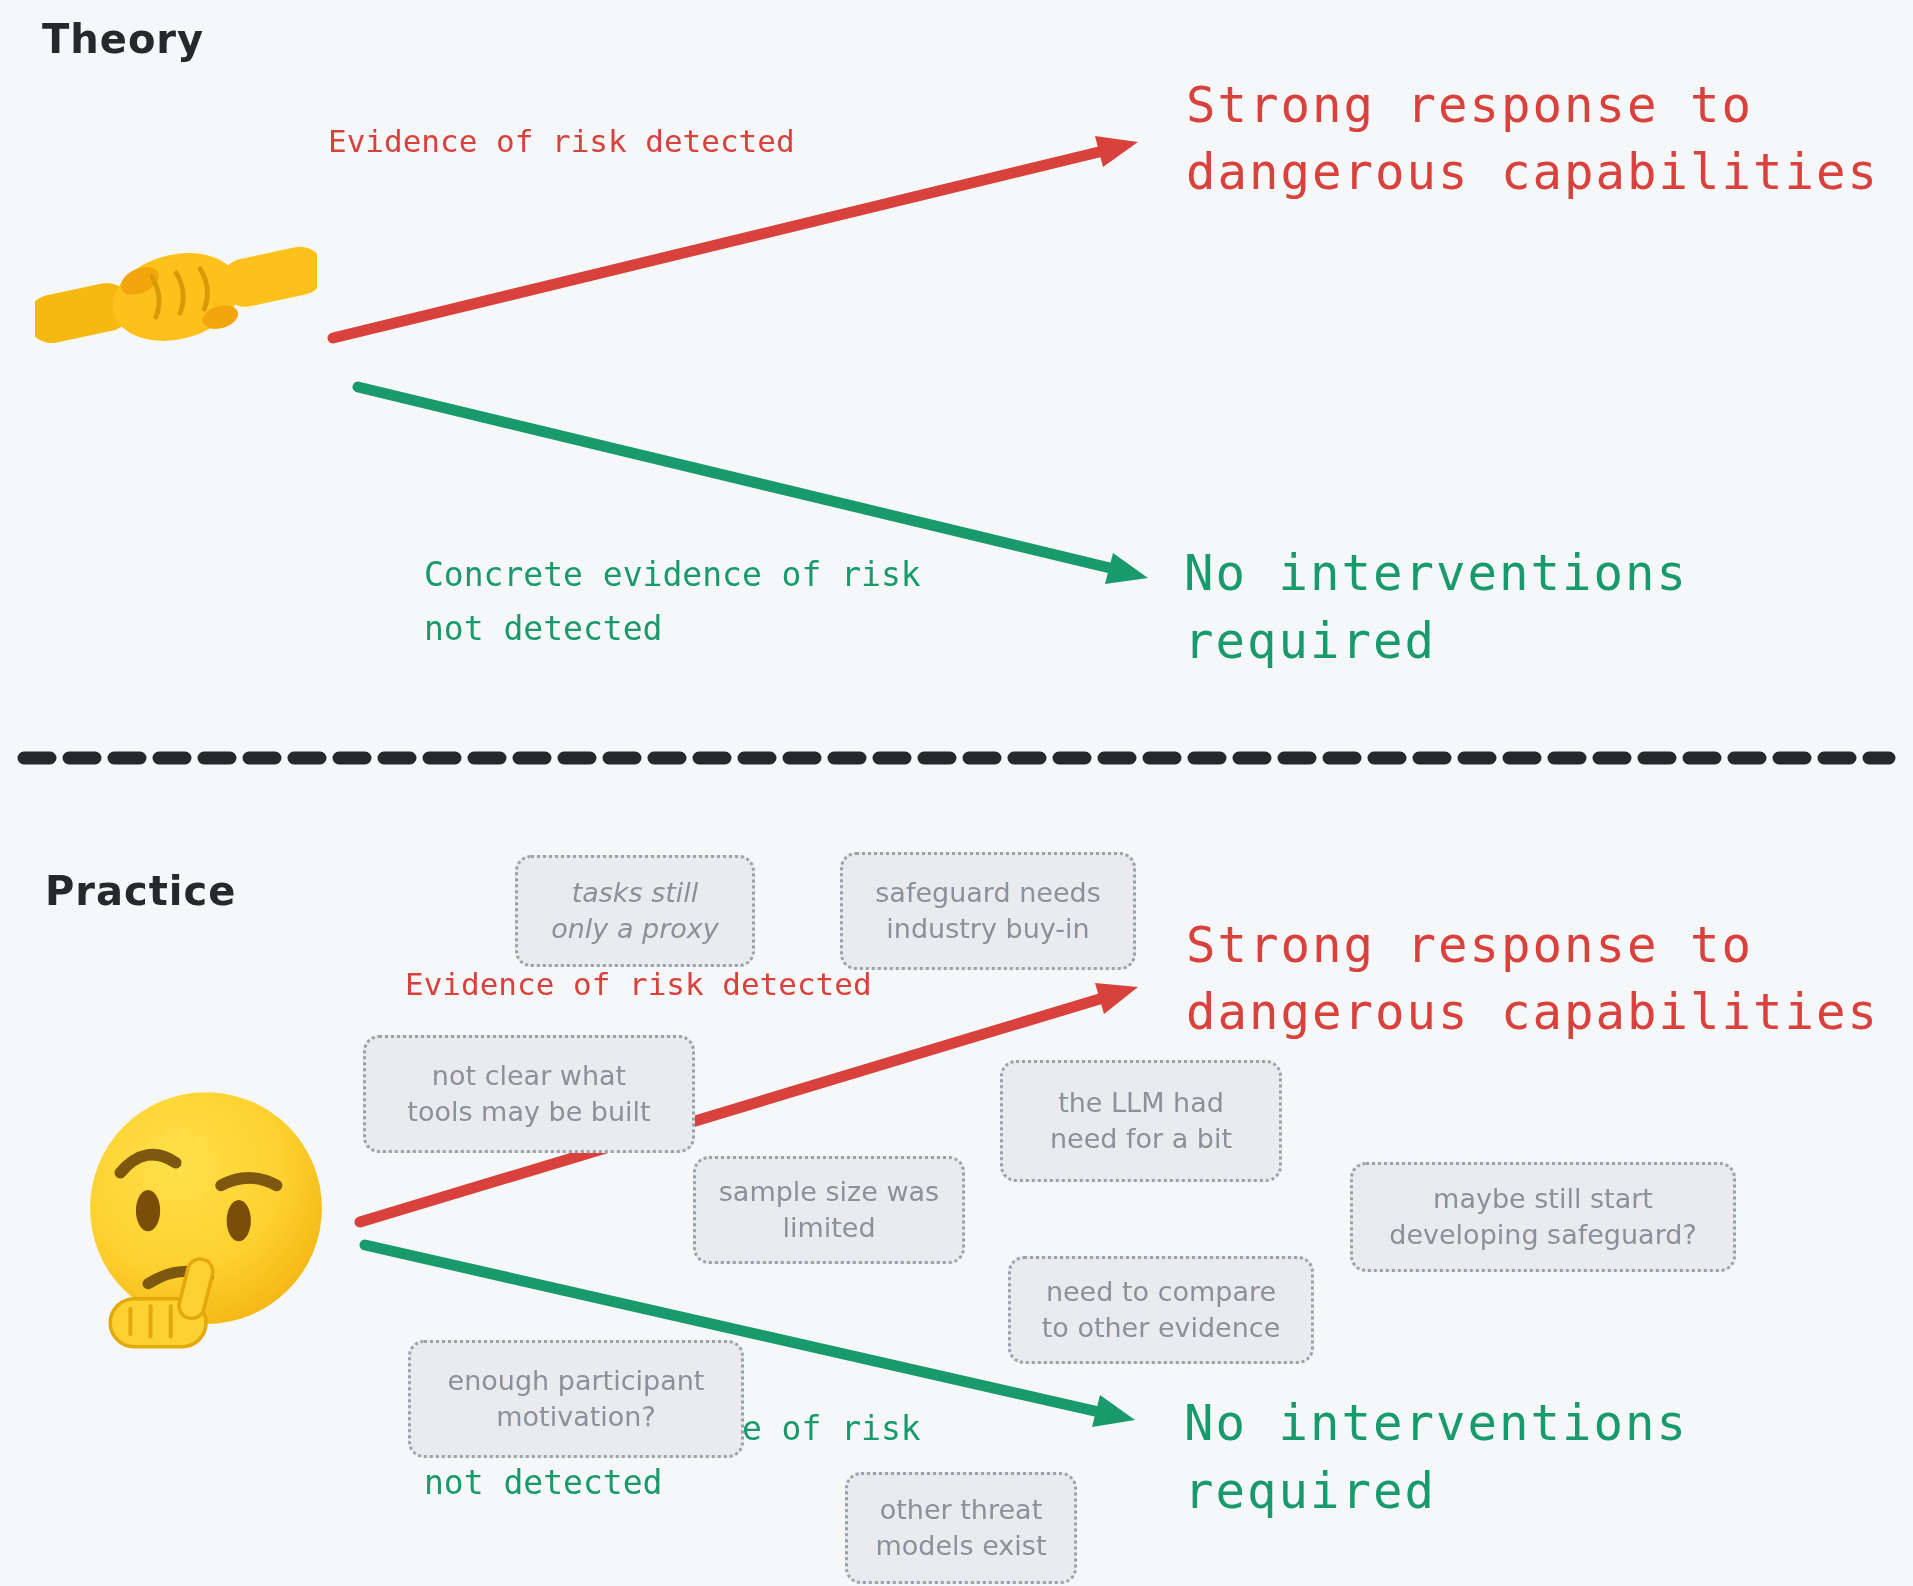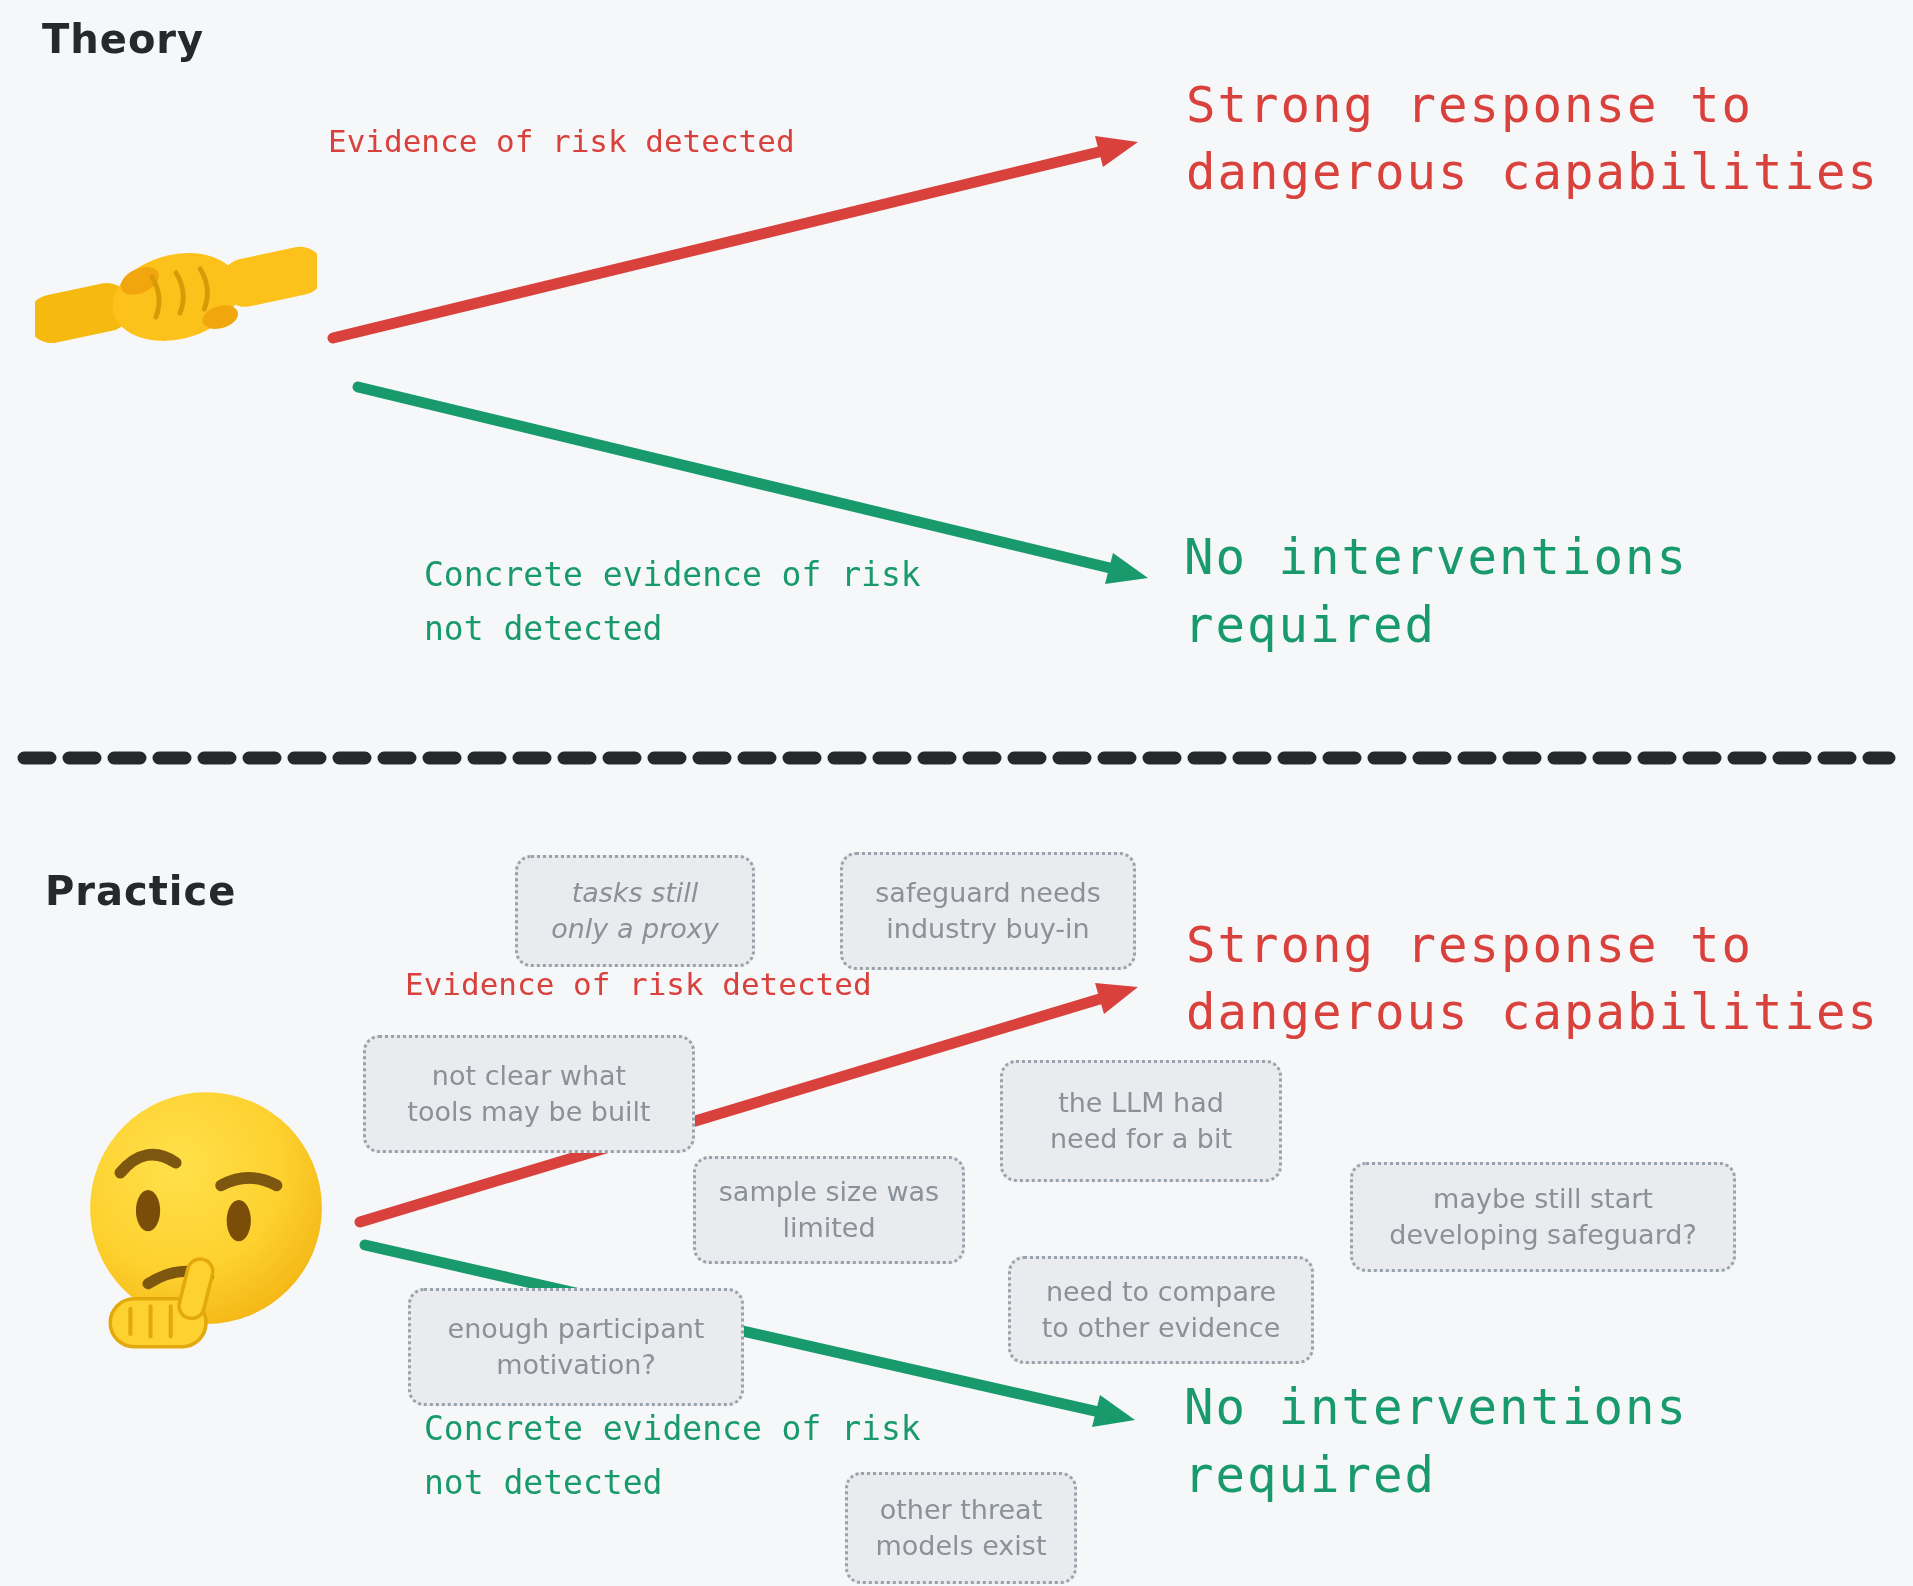--- a/index.html
+++ b/index.html
@@ -6,21 +6,21 @@
   .canvas{position:relative;width:1913px;height:1586px;background:var(--bg,#f6f7f9);overflow:hidden;
           font-family:"DejaVu Sans",sans-serif;}
   .layer{position:absolute;left:0;top:0;width:1913px;height:1586px;pointer-events:none;}
   .abs{position:absolute;}
   .mono{font-family:"DejaVu Sans Mono",monospace;}
   .hand{font-family:"DejaVu Sans",sans-serif;}
   .section-title{font-size:40px;font-weight:700;color:var(--ink,#202124);letter-spacing:1px;}
   .risk-label{font-size:31px;color:var(--red,#d9413c);white-space:nowrap;}
   .safe-label{font-size:33px;color:var(--green,#189a6c);line-height:54px;white-space:pre-line;}
   .risk-heading{font-size:49px;letter-spacing:2px;color:var(--red,#d9413c);line-height:67px;white-space:pre-line;}
-  .safe-heading{font-size:49px;letter-spacing:2px;color:var(--green,#189a6c);line-height:68px;white-space:pre-line;}
+  .safe-heading{font-size:49px;letter-spacing:2px;color:var(--green,#189a6c);line-height:68px;white-space:pre-line;margin-top:16px;}
   .note{background:var(--box-fill,#e9ebee);border:3px dotted var(--box-border,#99a2aa);border-radius:16px;
         color:var(--box-text,#8a9198);font-size:27px;line-height:1.33;text-align:center;
         display:flex;align-items:center;justify-content:center;white-space:pre-line;padding:6px 10px;box-sizing:border-box;}
   .arrow-line{fill:none;stroke-width:11;stroke-linecap:round;}
   .red-stroke{stroke:var(--red,#d9413c);} .red-fill{fill:var(--red,#d9413c);}
   .green-stroke{stroke:var(--green,#189a6c);} .green-fill{fill:var(--green,#189a6c);}
   .divider-line{stroke:var(--ink,#26282c);stroke-width:13;stroke-linecap:round;}
 </style>
 </head>
 <body>
@@ -127,19 +127,19 @@
 
     <div class="abs note hand" style="left:693px;top:1156px;width:272px;height:108px;">sample size was
 limited</div>
 
     <div class="abs note hand" style="left:1350px;top:1162px;width:386px;height:110px;">maybe still start
 developing safeguard?</div>
 
     <div class="abs note hand" style="left:1008px;top:1256px;width:306px;height:108px;">need to compare
 to other evidence</div>
 
-    <div class="abs note hand" style="left:408px;top:1288px;width:336px;height:118px;">enough participant
+    <div class="abs note hand" style="left:408px;top:1340px;width:336px;height:118px;">enough participant
 motivation?</div>
 
     <div class="abs note hand" style="left:845px;top:1472px;width:232px;height:112px;">other threat
 models exist</div>
   </section>
 </div>
 
 </body></html>

